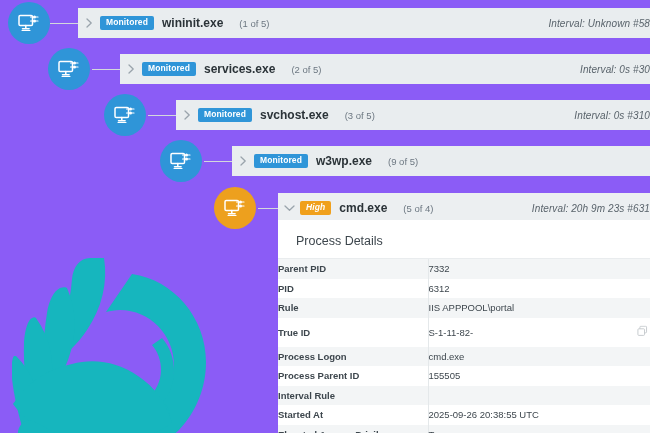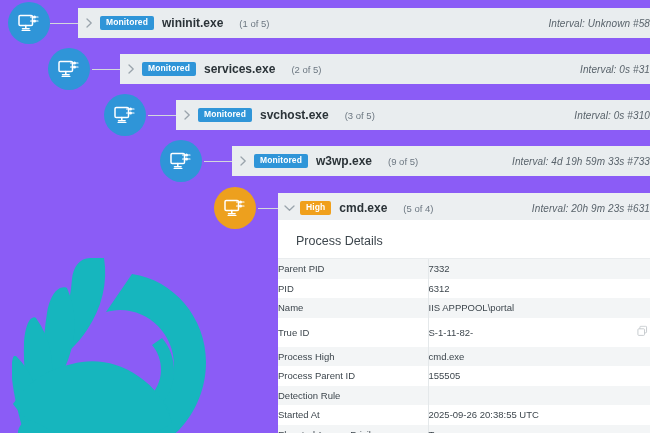--- a/index.html
+++ b/index.html
@@ -73,21 +73,21 @@
     font-size: 8.5px;
     font-weight: bold;
     color: #ffffff;
     background: #2f95d8;
     padding: 2px 6px 3px 6px;
     border-radius: 2px;
     letter-spacing: .1px;
     line-height: 1;
     white-space: nowrap;
   }
-  .badge.sev-high { background: #f0a01c; }
+  .badge.sev-high { background: #f0a01c; font-style: italic; }
 
   .pname {
     margin-left: 8px;
     font-size: 12px;
     font-weight: bold;
     color: #2b3338;
     white-space: nowrap;
     text-align: right;
   }
   .pcount {
@@ -130,21 +130,21 @@
   table.kv tr.tall { height: 29px; }
   table.kv td {
     font-size: 9.5px;
     color: #3d464d;
     vertical-align: middle;
     padding: 0;
   }
   td.k {
     width: 150px;
     padding-left: 18px;
-    font-weight: normal;
+    font-weight: bold;
     color: #2b3338;
   }
   td.v {
     padding-left: 14px;
     color: #4d565d;
     border-left: 1px solid #e4e8ea;
     position: relative;
   }
   .copy-ico {
     position: absolute;
@@ -228,21 +228,21 @@
       </div>
       <div class="row-bar" style="left:120px; top:54px; width:538px;">
         <span class="chev">
           <svg width="7" height="10" viewBox="0 0 7 10">
               <path d="M1 1l4.2 4L1 9" fill="none" stroke="#9aa4ac" stroke-width="1.3" stroke-linecap="round" stroke-linejoin="round"></path>
             </svg>
         </span>
         <span class="badge">Monitored</span>
         <span class="pname">services.exe</span>
         <span class="pcount">(2 of 5)</span>
-        <span class="interval">Interval: 0s #31</span>
+        <span class="interval">Interval: 0s #30</span>
       </div>
     </div>
 
     <div class="node">
       <div class="connector" style="left:148px; top:115px; width:30px;"></div>
       <div class="node-icon" style="left:104px; top:94px;">
         <svg width="26" height="26" viewBox="0 0 26 26" aria-hidden="true">
           <rect x="3" y="5.5" width="13.5" height="10" rx="1.3" fill="none" stroke="#fff" stroke-width="1.5"></rect>
           <path d="M9.8 15.5v3M6.5 18.8h6.6" stroke="#fff" stroke-width="1.5" stroke-linecap="round"></path>
           <circle cx="18.5" cy="7" r="1.6" fill="#fff"></circle>
@@ -278,21 +278,20 @@
       </div>
       <div class="row-bar" style="left:232px; top:146px; width:426px;">
         <span class="chev">
           <svg width="7" height="10" viewBox="0 0 7 10">
               <path d="M1 1l4.2 4L1 9" fill="none" stroke="#9aa4ac" stroke-width="1.3" stroke-linecap="round" stroke-linejoin="round"></path>
             </svg>
         </span>
         <span class="badge">Monitored</span>
         <span class="pname">w3wp.exe</span>
         <span class="pcount">(9 of 5)</span>
-        <span class="interval">Interval: 4d 19h 59m 33s #733</span>
       </div>
     </div>
 
     <div class="node">
       <div class="connector" style="left:258px; top:208px; width:22px;"></div>
       <div class="node-icon sev-high" style="left:214px; top:187px;">
         <svg width="26" height="26" viewBox="0 0 26 26" aria-hidden="true">
           <rect x="3" y="5.5" width="13.5" height="10" rx="1.3" fill="none" stroke="#fff" stroke-width="1.5"></rect>
           <path d="M9.8 15.5v3M6.5 18.8h6.6" stroke="#fff" stroke-width="1.5" stroke-linecap="round"></path>
           <circle cx="18.5" cy="7" r="1.6" fill="#fff"></circle>
@@ -323,45 +322,45 @@
         <tbody>
           <tr class="zebra">
             <td class="k">Parent PID</td>
             <td class="v">7332</td>
           </tr>
           <tr>
             <td class="k">PID</td>
             <td class="v">6312</td>
           </tr>
           <tr class="zebra">
-            <td class="k">Name</td>
+            <td class="k">Rule</td>
             <td class="v">IIS APPPOOL\portal</td>
           </tr>
           <tr class="tall">
             <td class="k">True ID</td>
             <td class="v">
               <span>S-1-11-82-</span>
               <span class="copy-ico">
                 <svg width="11" height="11" viewBox="0 0 12 12" aria-hidden="true">
                   <rect x="3.2" y="0.8" width="7.2" height="7.2" rx="1" fill="none" stroke="#7b858d" stroke-width="1"></rect>
                   <rect x="1" y="3.6" width="7.2" height="7.2" rx="1" fill="#ffffff" stroke="#7b858d" stroke-width="1"></rect>
                 </svg>
               </span>
             </td>
           </tr>
           <tr class="zebra">
-            <td class="k">Process High</td>
+            <td class="k">Process Logon</td>
             <td class="v">cmd.exe</td>
           </tr>
           <tr>
             <td class="k">Process Parent ID</td>
             <td class="v">155505</td>
           </tr>
           <tr class="zebra">
-            <td class="k">Detection Rule</td>
+            <td class="k">Interval Rule</td>
             <td class="v"></td>
           </tr>
           <tr>
             <td class="k">Started At</td>
             <td class="v">2025-09-26 20:38:55 UTC</td>
           </tr>
           <tr class="zebra">
             <td class="k">Elevated Access Privileges</td>
             <td class="v">True</td>
           </tr>

